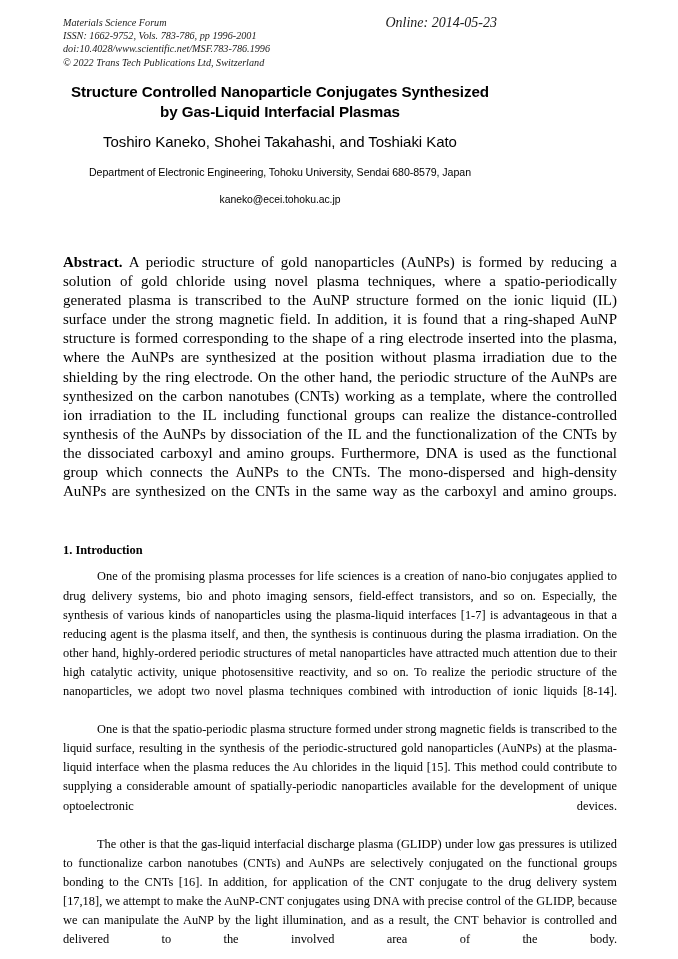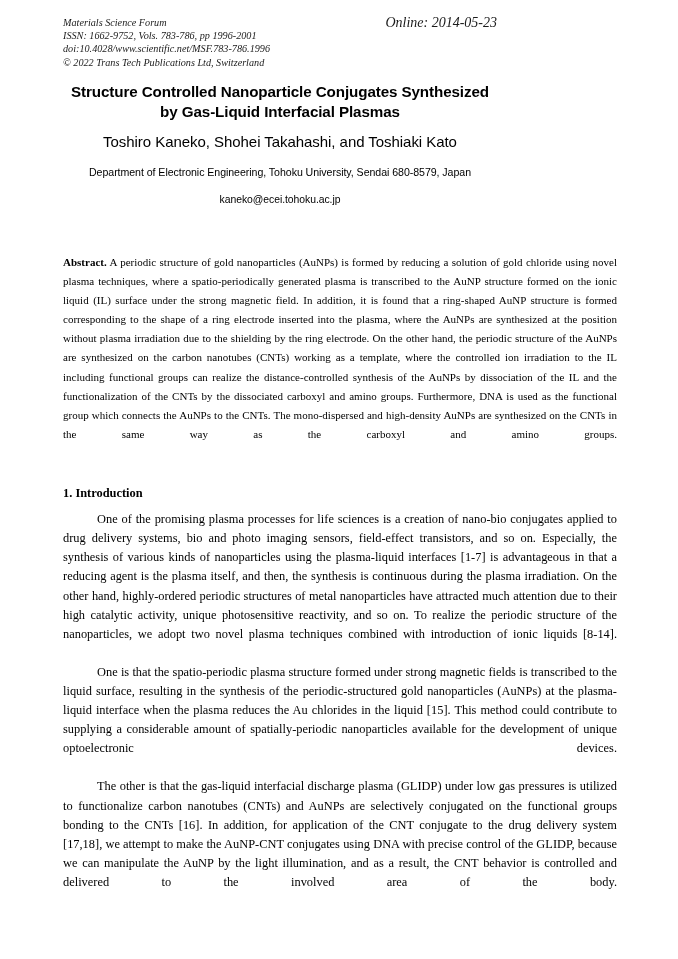--- a/index.html
+++ b/index.html
@@ -126,21 +126,21 @@
     font-family: "Liberation Serif", "DejaVu Serif", serif;
     font-size: 12.4px;
     line-height: 19.1px;
     text-align: justify;
     text-justify: inter-word;
     color: #000;
   }
   p.abstract-par {
     margin: 0;
     font-family: "Liberation Serif", "DejaVu Serif", serif;
-    font-size: 11px;
+    font-size: 15px;
     line-height: 19.1px;
     text-align: justify;
     color: #000;
   }
   .abstract-label {
     font-weight: bold;
   }
 
   h2.section-heading {
     font-family: "Liberation Serif", "DejaVu Serif", serif;

